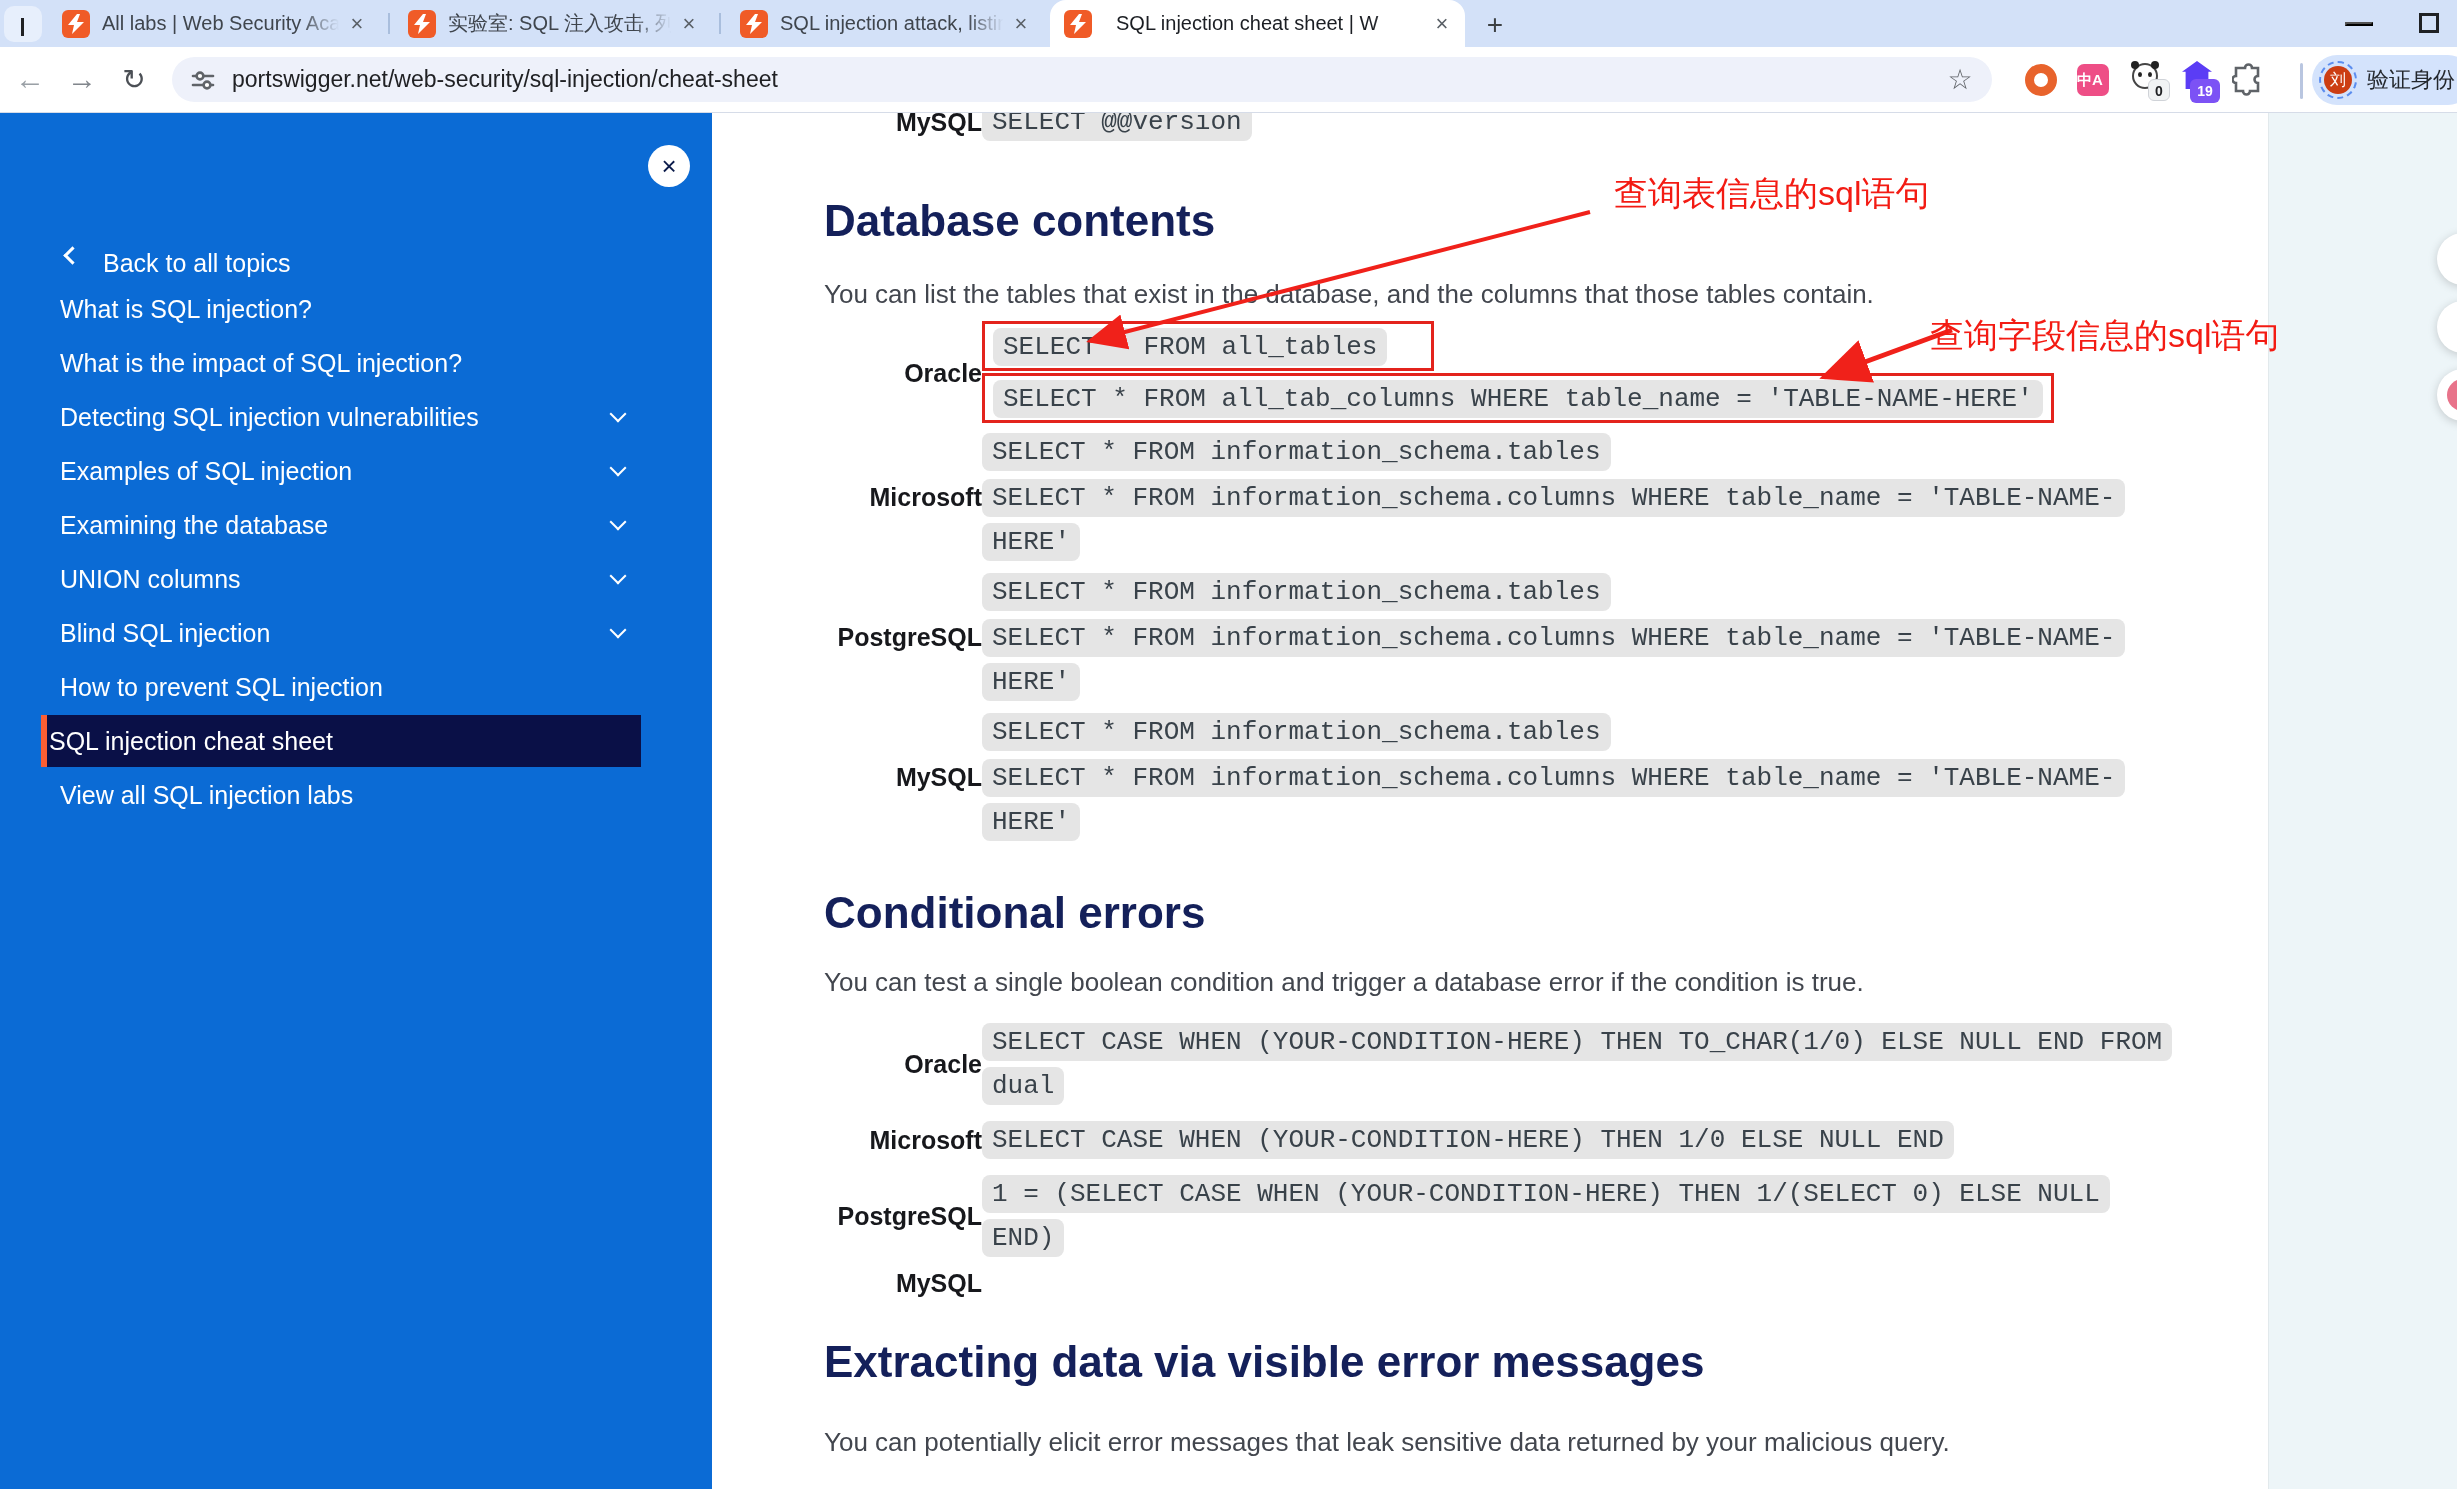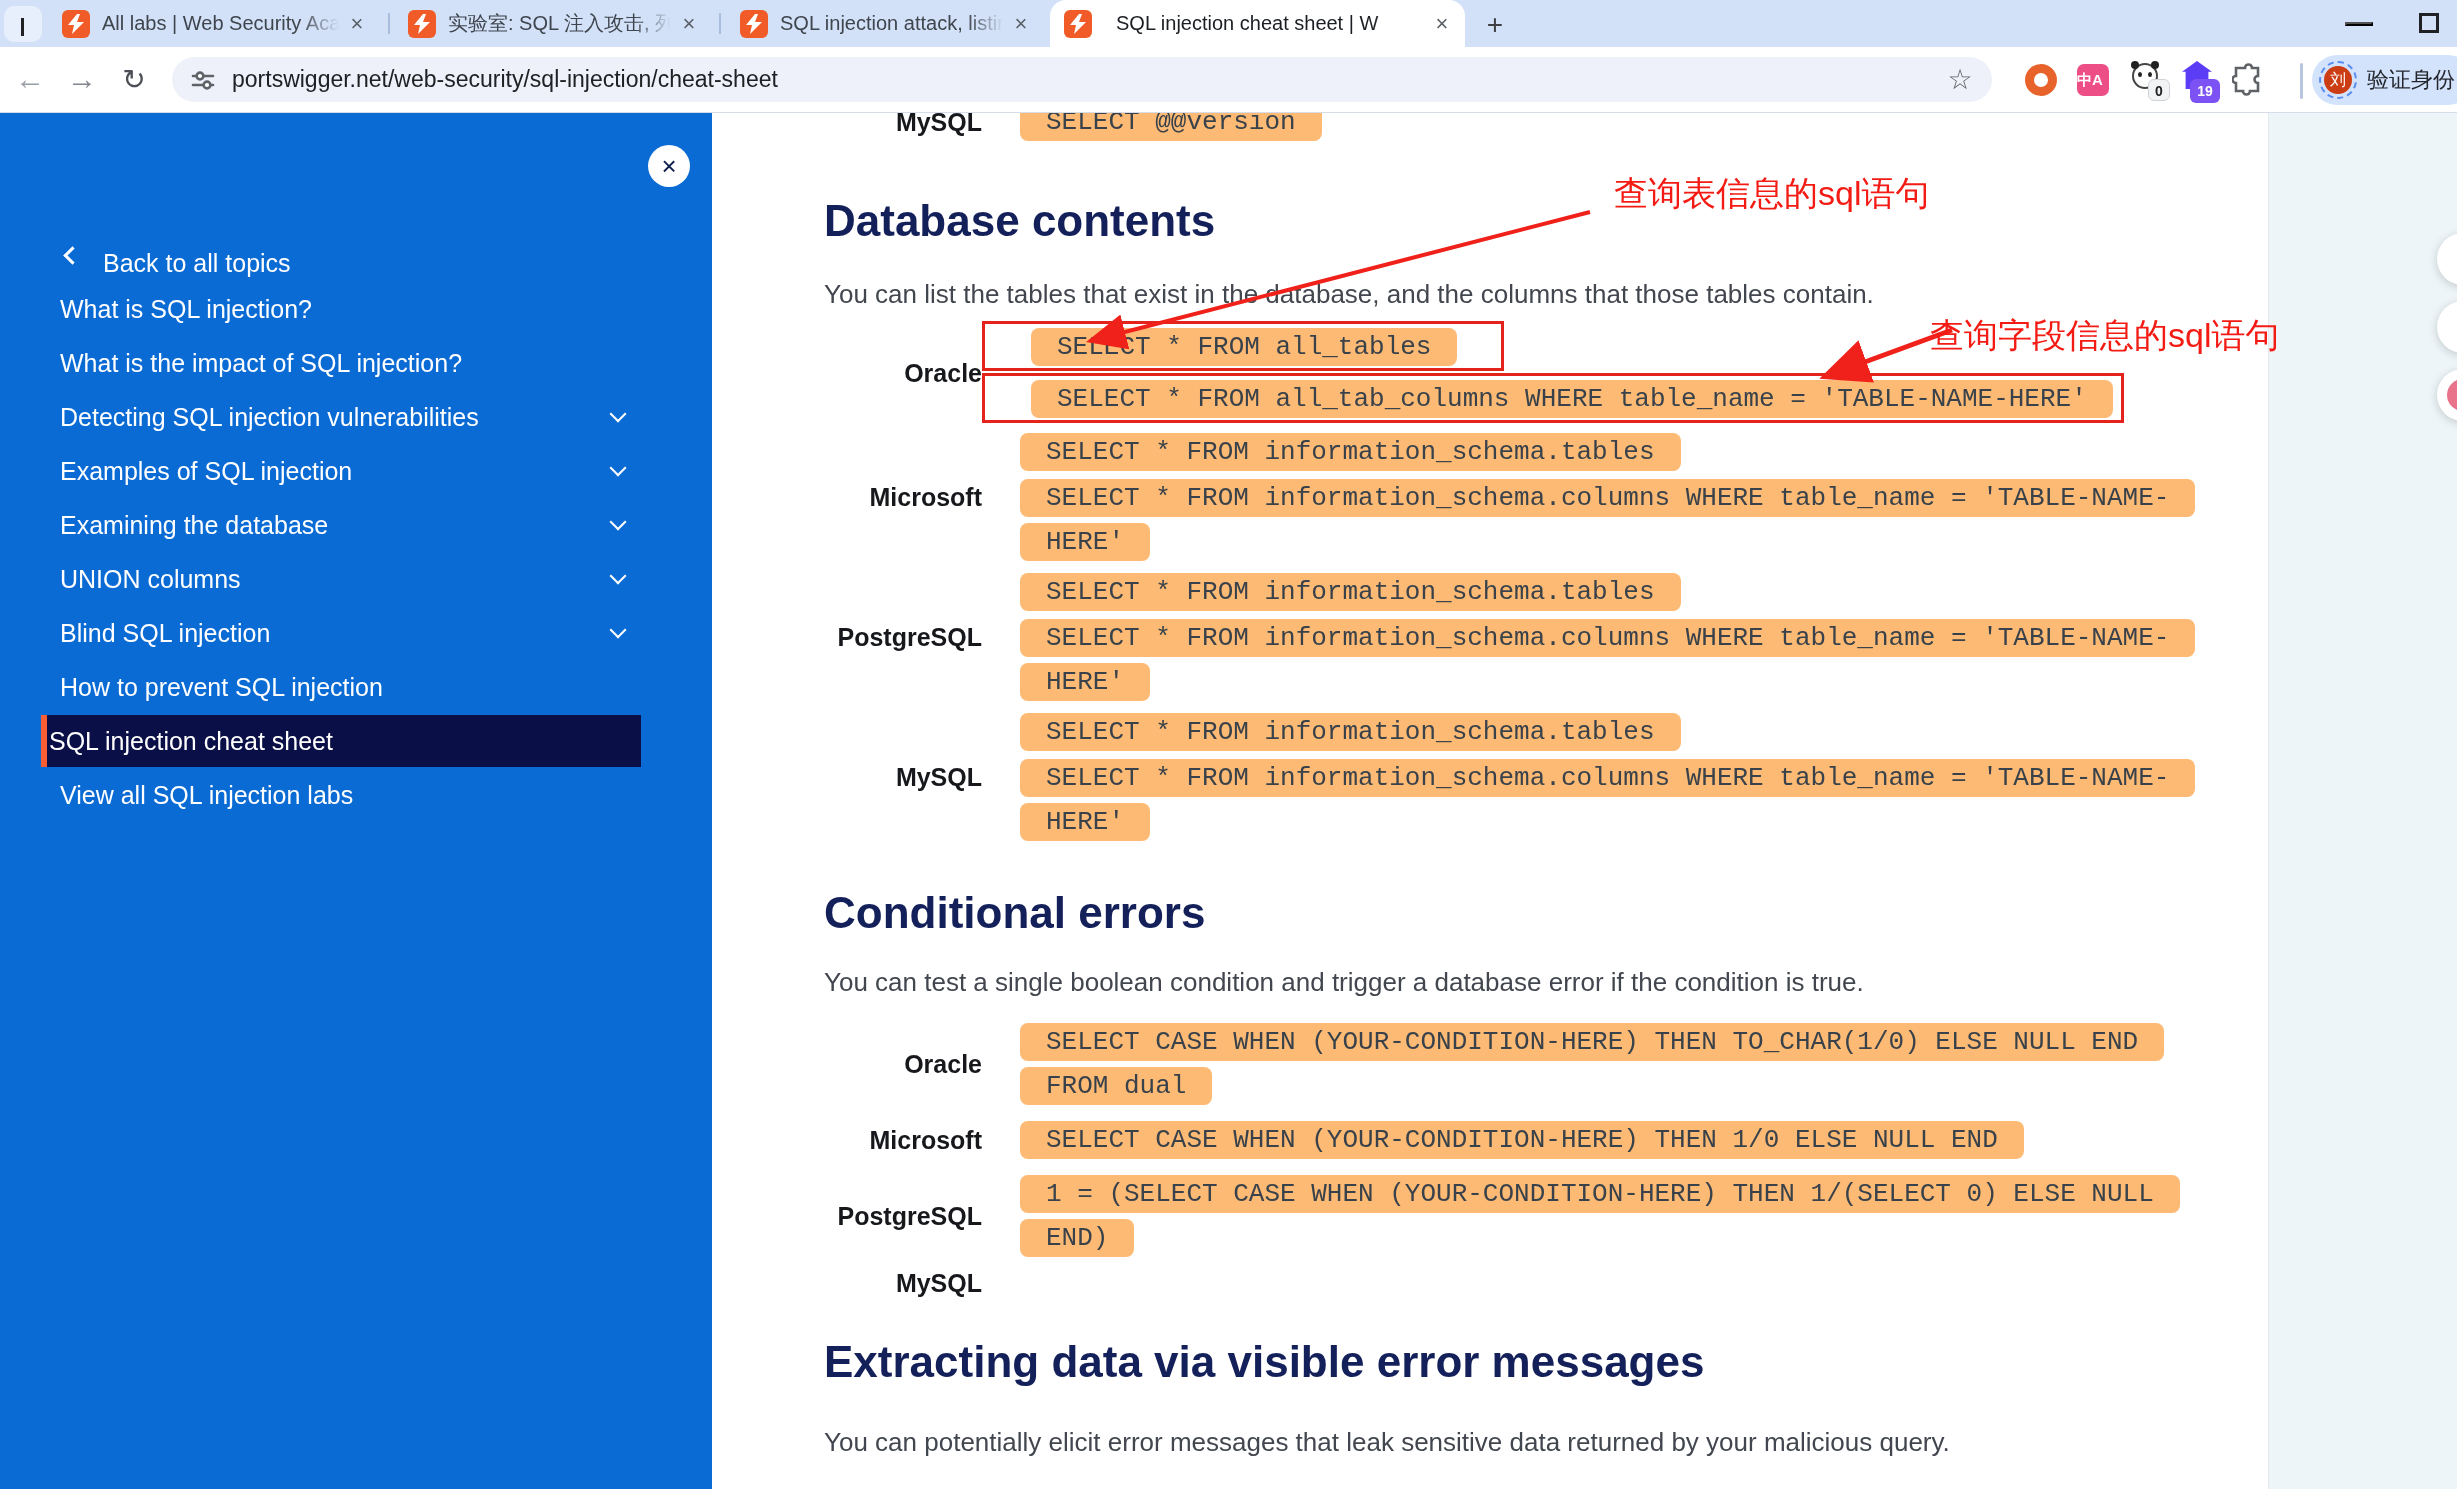--- a/index.html
+++ b/index.html
@@ -92,22 +92,22 @@
   .fc-3 .pink { width:32px; height:32px; border-radius:50%; background:#e8738a; }
 
   
   .main { position:absolute; left:700px; top:0; width:1568px; height:100%; background:#fff;
     padding-left:124px; overflow:hidden; }
   .row { display:grid; grid-template-columns:158px 1190px; align-items:center; margin-bottom:4px; }
   .row-label { font-size:25px; font-weight:bold; color:#17181c;text-align:right; }
   .code-cell { width:1190px; }
   .code-line { margin:0 0 2px 0; line-height:42px; font-size:26px; }
   .code-line code { font-family:"Liberation Mono","DejaVu Sans Mono",monospace; font-size:26px;
-    background:#fdba74; color:#39424a; padding:4px 26px; border-radius:8px;
-    -webkit-box-decoration-break:clone; box-decoration-break:clone;margin-left:38px; }
+    background:#e5e5e5; color:#39424a; padding:4px 10px; border-radius:8px;
+    -webkit-box-decoration-break:clone; box-decoration-break:clone; }
   .version-row { margin-top:-14px; margin-bottom:0; }
   h2 { font-size:44px; font-weight:bold; color:#14205a; line-height:52px; }
   .h2-db { margin-top:50px; }
   .h2-cond { margin-top:42px; }
   .h2-ext { margin-top:38px; }
   .intro { font-size:26px; color:#42464e; line-height:34px; margin-top:30px; margin-bottom:10px; }
   .intro-cond { margin-top:26px; margin-bottom:20px; }
   .intro-ext { margin-top:37px; margin-bottom:0; }
   .rows-cond .row { margin-bottom:8px; }
   .red-box { display:inline-block; border:3px solid #e3231c; padding:0 8px; }

